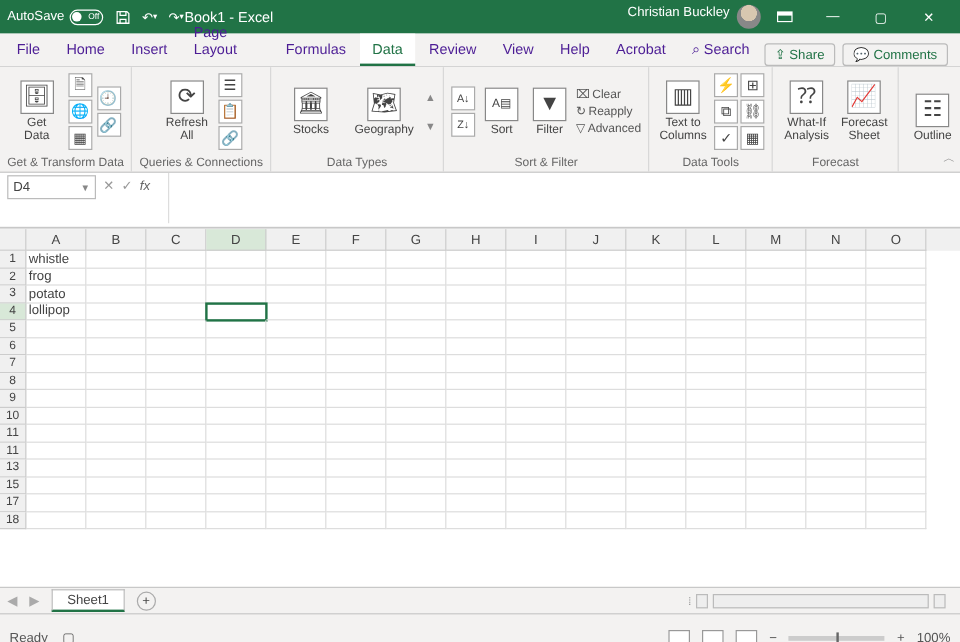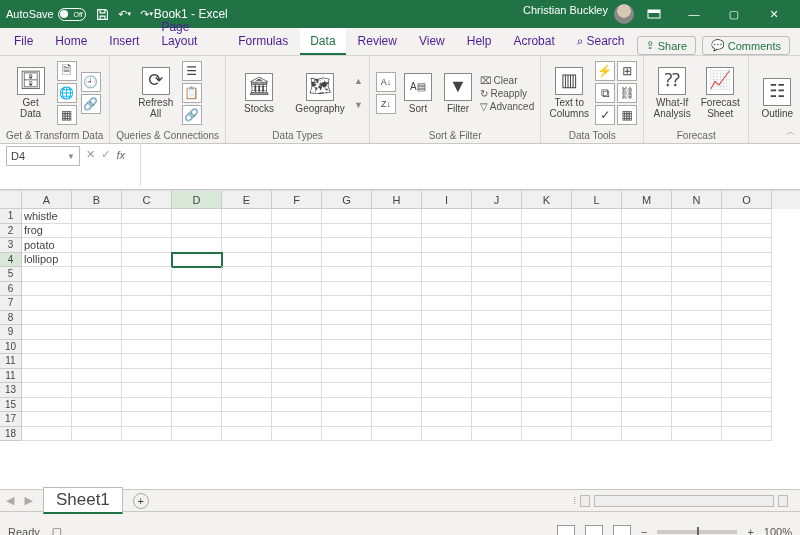--- a/index.html
+++ b/index.html
@@ -41,21 +41,21 @@
   .rowhdr { width:22px; min-width:22px; border-right:1px solid #ccc; border-bottom:1px solid #ccc; background:#f0f0f0;}
   .ch { width:50px; border-right:1px solid #ccc; border-bottom:1px solid #ccc; text-align:center; font-size:11px; display:flex; align-items:center; justify-content:center;}
   .ch.sel { background:#d8e8d8;}
   .rows { flex:1; overflow:hidden;}
   .r { display:flex; height:14.5px;}
   .rh { width:22px; min-width:22px; background:#f0f0f0; border-right:1px solid #ccc; border-bottom:1px solid #ccc; font-size:10px; display:flex; align-items:center; justify-content:center;}
   .rh.sel { background:#d8e8d8;}
   .cell { width:50px; border-right:1px solid #ddd; border-bottom:1px solid #ddd; font-size:11px; padding:0 2px; display:flex; align-items:center; overflow:hidden;}
   .cell.active { outline:2px solid #217346; outline-offset:-1px;}
   .sheet-tabs { height:22px; border-top:1px solid #c8c8c8; display:flex; align-items:center; padding:0 6px; gap:10px; background:#f3f2f1;}
-  .stab { background:#fff; border:1px solid #bbb; border-bottom:2px solid #217346; padding:2px 12px; font-size:17px;}
+  .stab { background:#fff; border:1px solid #bbb; border-bottom:2px solid #217346; padding:2px 12px; font-size:11px;}
   .addsheet { width:16px; height:16px; border:1px solid #aaa; border-radius:50%; display:flex; align-items:center; justify-content:center; font-size:11px;}
   .hscroll { flex:1; display:flex; justify-content:flex-end; align-items:center; gap:4px; padding-right:6px;}
   .sb { height:12px; border:1px solid #bbb; background:#eee;}
   .status { height:40px; background:#f3f2f1; border-top:1px solid #c8c8c8; display:flex; align-items:center; padding:0 8px; font-size:11px; color:#555; gap:12px;}
   .status .right { margin-left:auto; display:flex; align-items:center; gap:10px;}
   .vbtn { width:18px; height:14px; border:1px solid #999; background:#fff;}
   .zoom-track { width:80px; height:4px; background:#ccc; position:relative;}
   .zoom-track::before{content:"";position:absolute;left:50%;top:-3px;width:2px;height:10px;background:#666;}
   svg { display:block;}
 </style>

